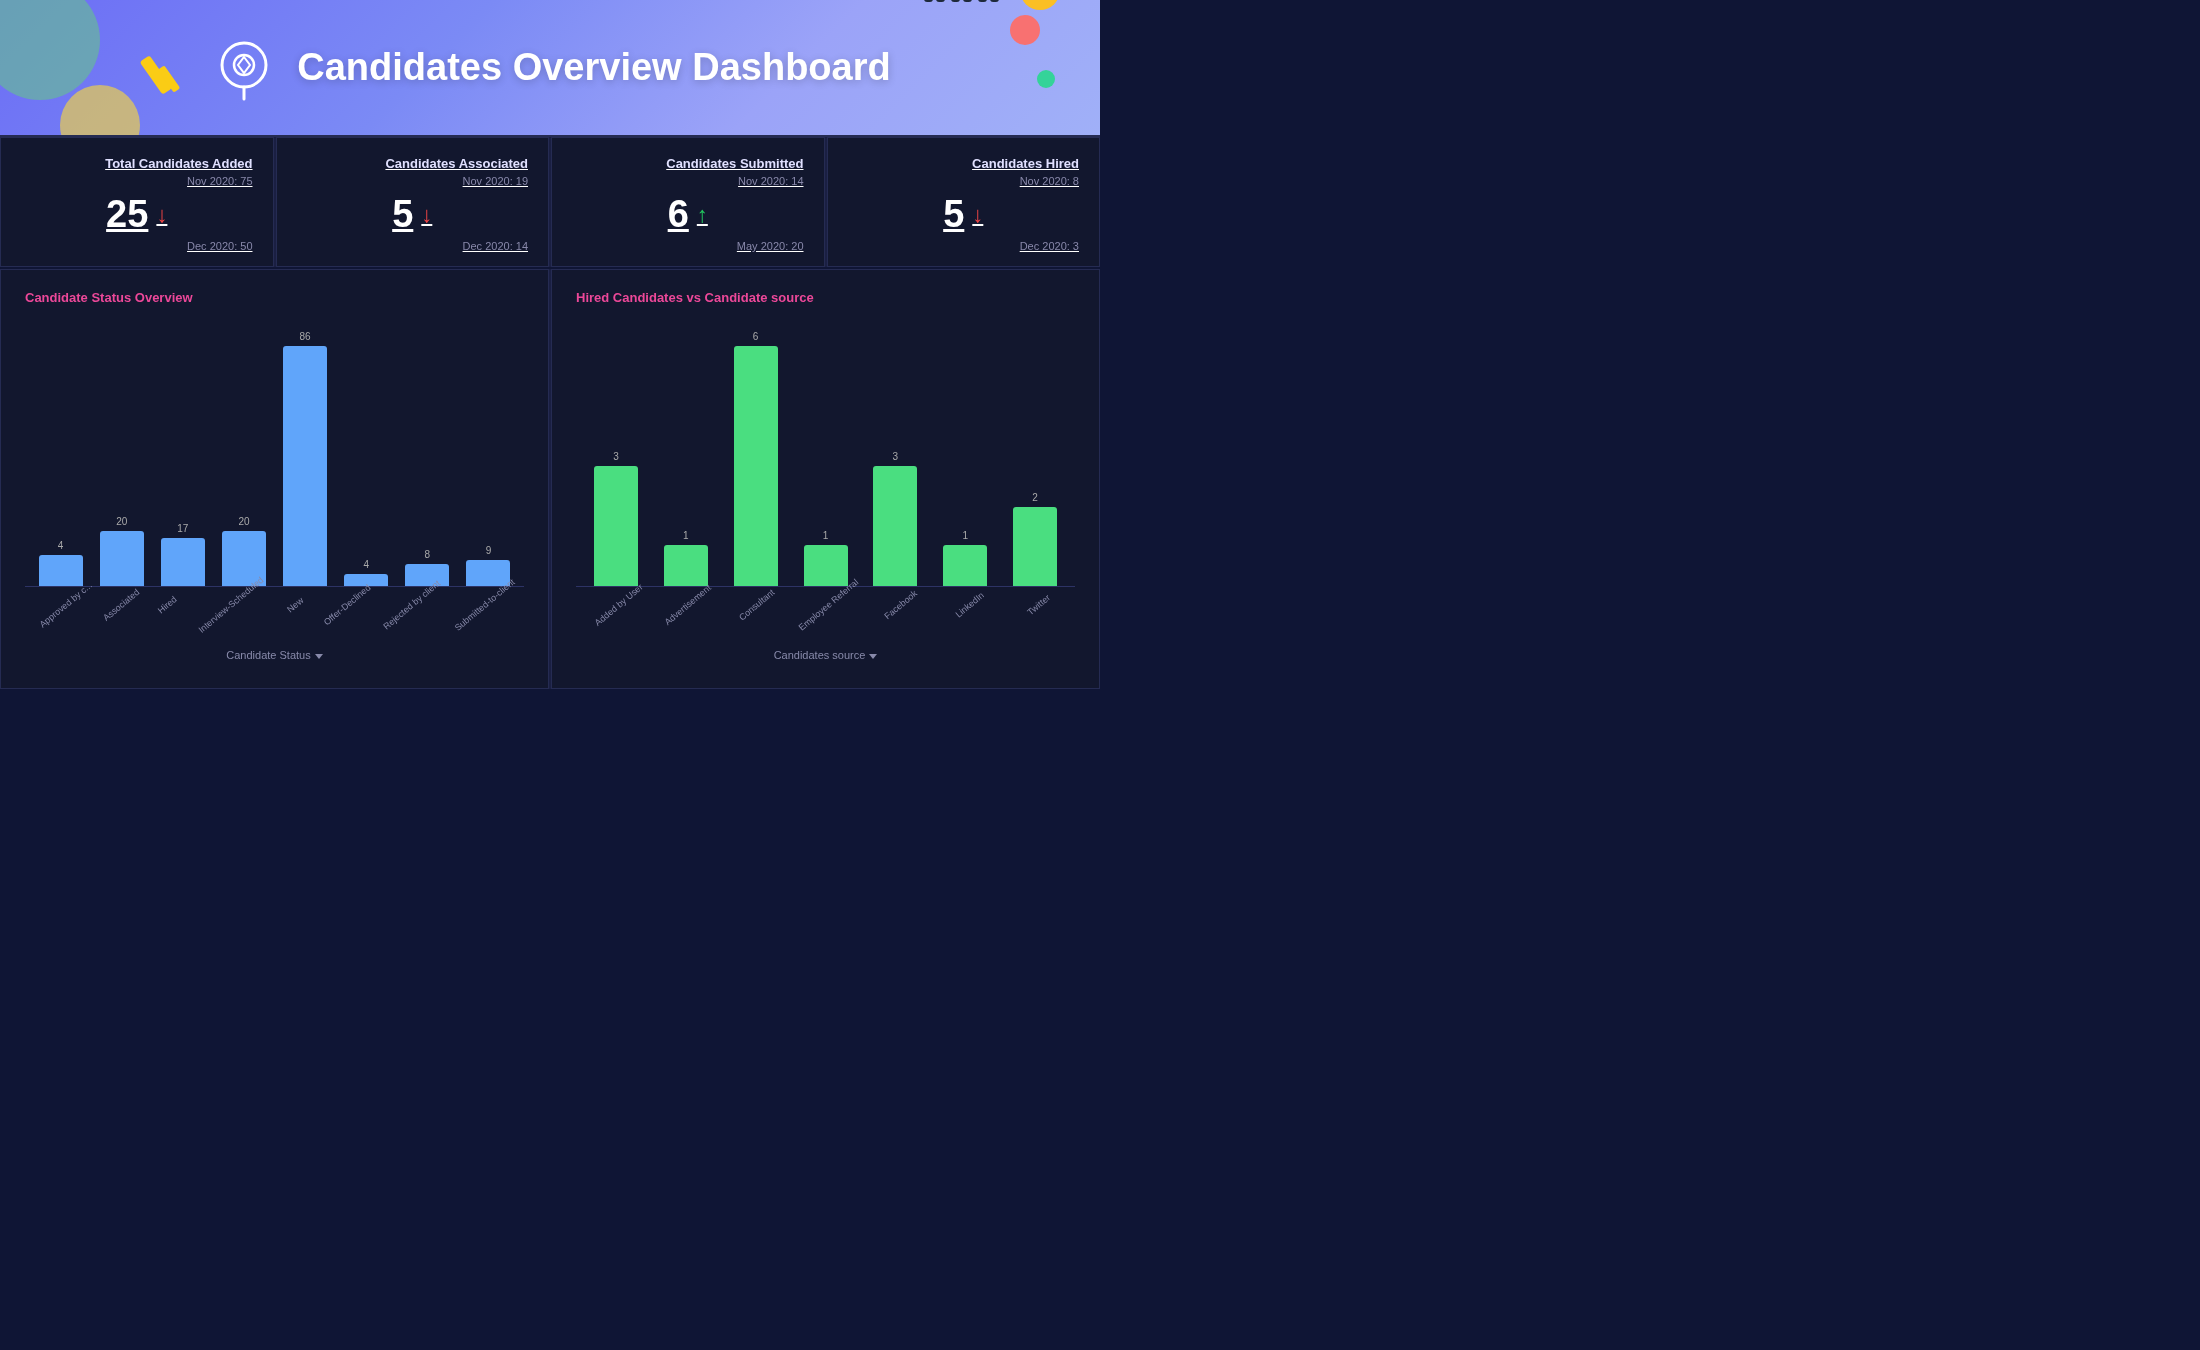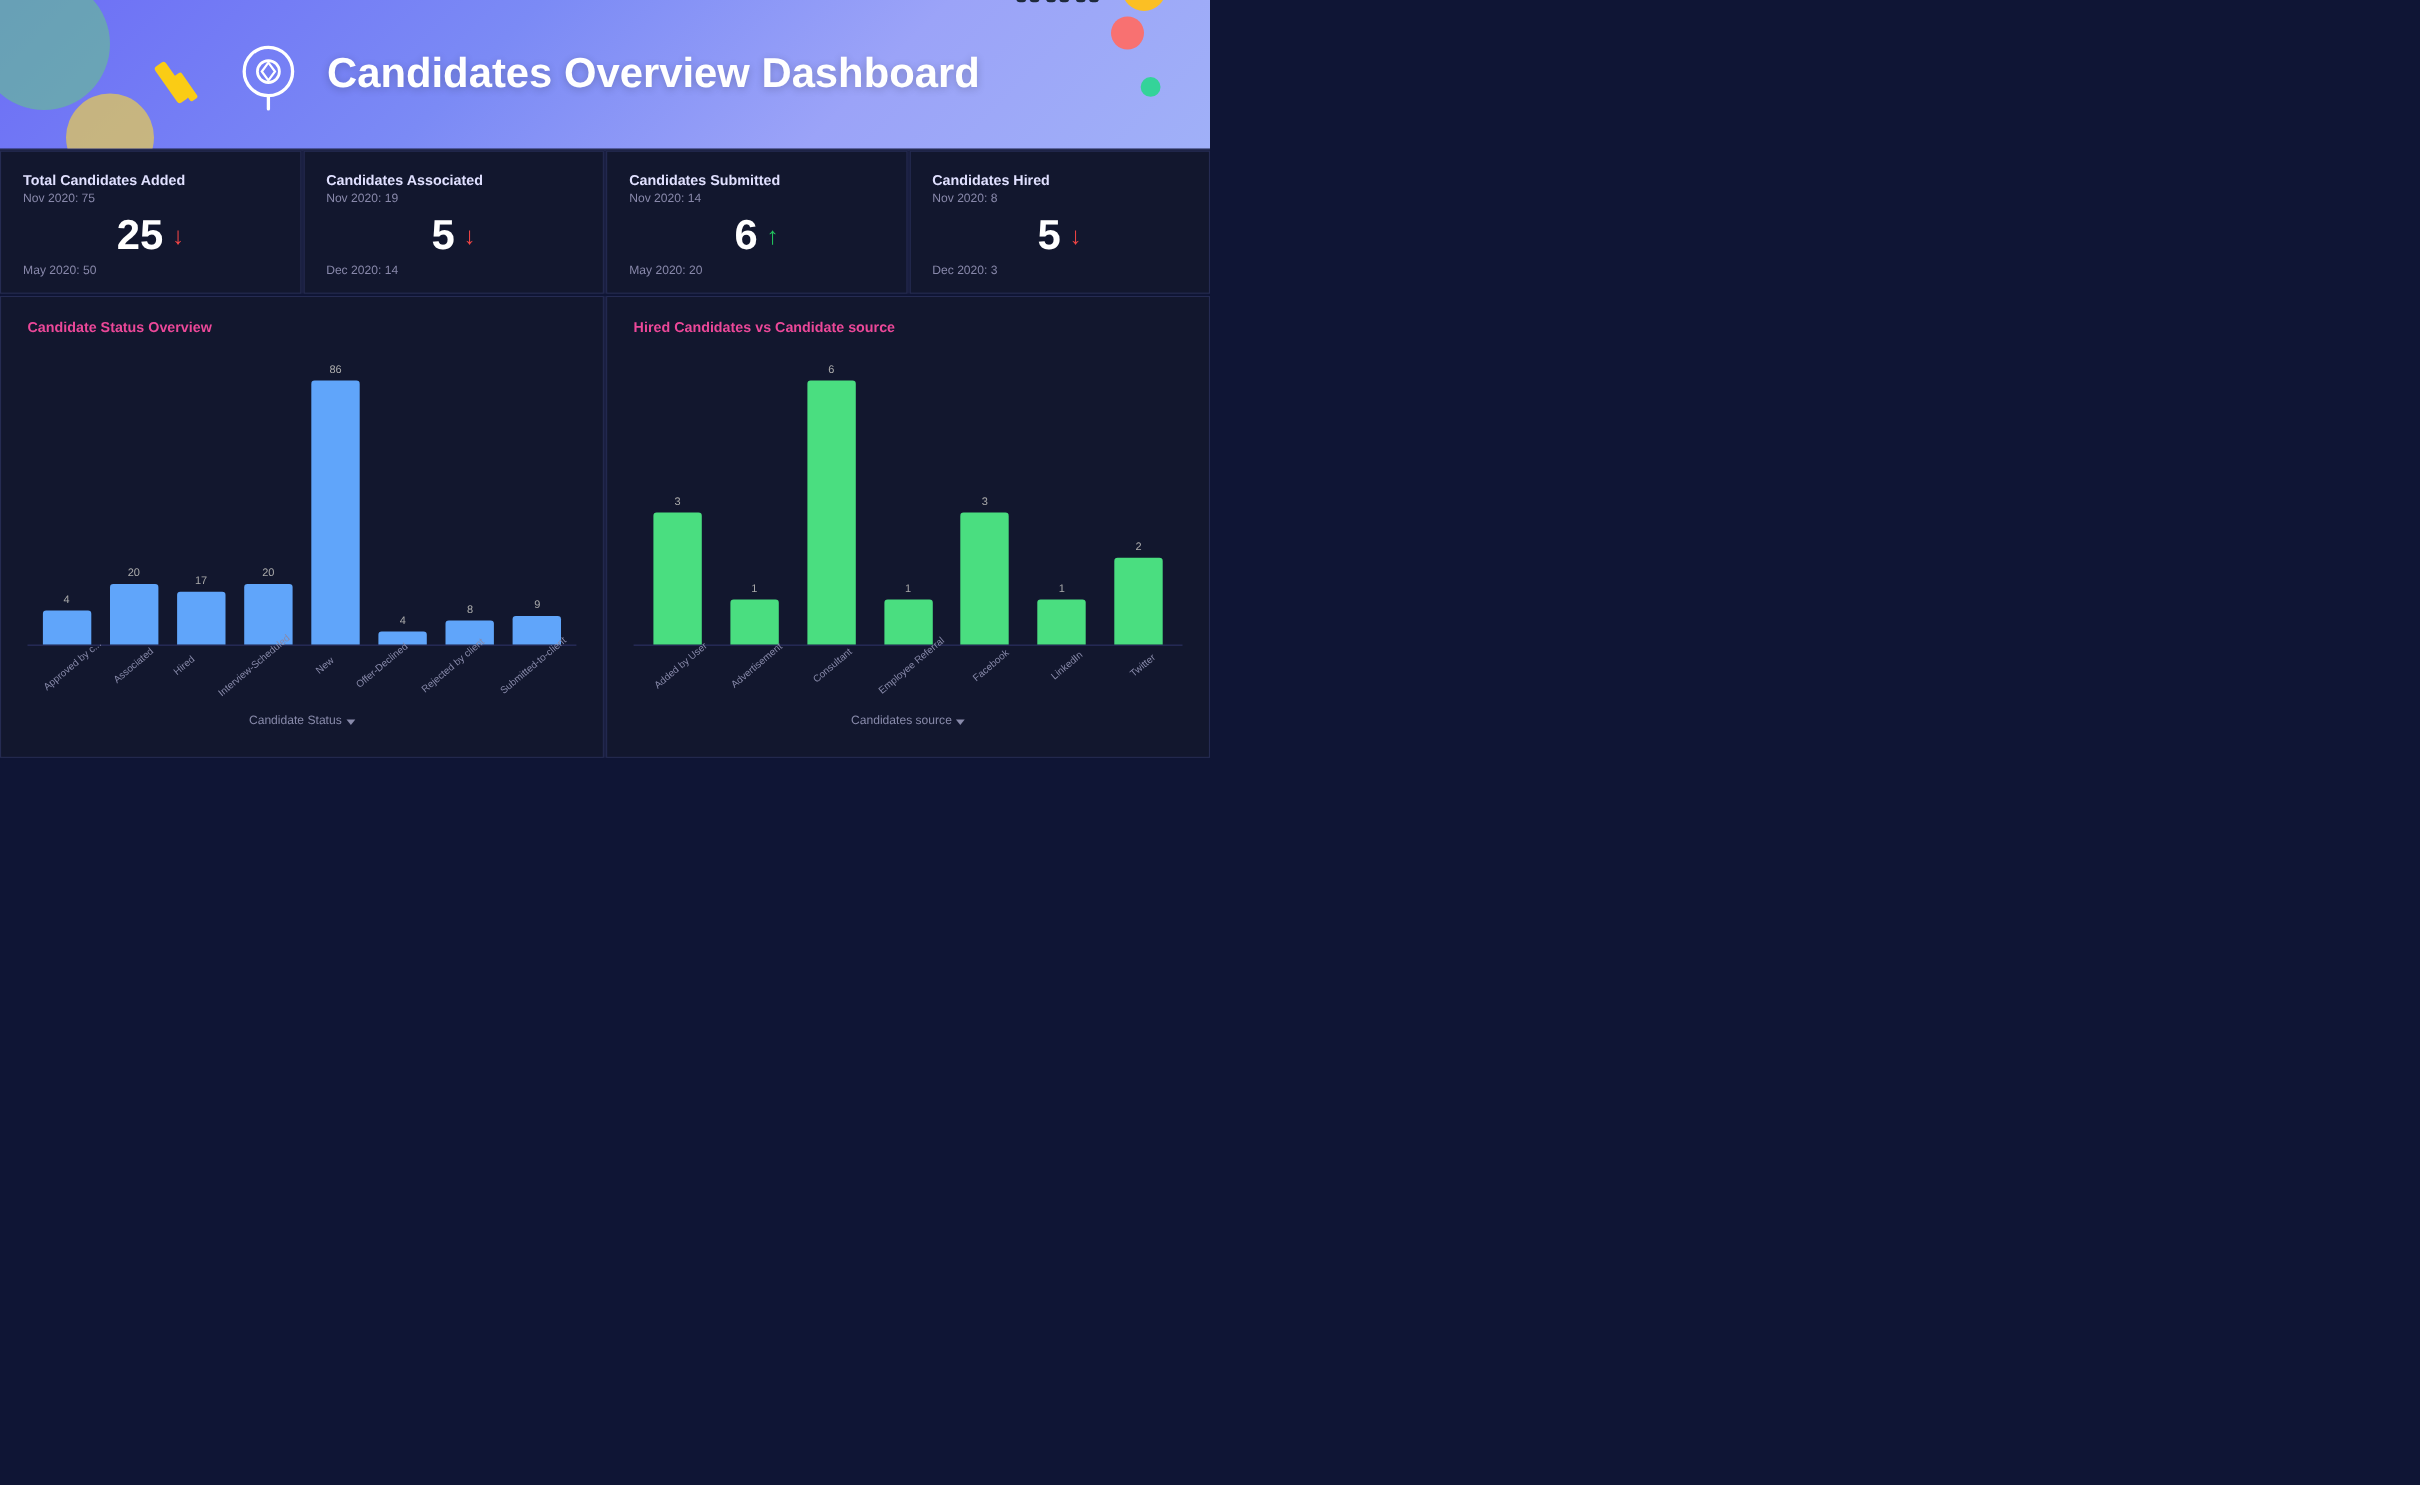--- a/index.html
+++ b/index.html
@@ -113,22 +113,23 @@
     .metrics-row {
       display: grid;
       grid-template-columns: repeat(4, 1fr);
       gap: 2px;
       background: #1a1f42;
       border-top: 2px solid #252b52;
     }
     .metric-card {
       background: #12172e;
       padding: 18px 20px 14px;
-      text-align: left;
+      text-align: right;
       border: 1px solid #252b52;
+      text-decoration: underline;
     }
     .metric-title {
       font-size: 13px;
       font-weight: 600;
       color: #e0e0ff;
       margin-bottom: 4px;
     }
     .metric-prev {
       font-size: 11px;
       color: #8888aa;
@@ -297,21 +298,21 @@
 </div>
 
 <div class="metrics-row" id="metrics-row">
     <div class="metric-card">
     <div class="metric-title">Total Candidates Added</div>
     <div class="metric-prev">Nov 2020: 75</div>
     <div class="metric-value-row">
       <span class="metric-value">25</span>
       <span class="metric-arrow-down">↓</span>
     </div>
-    <div class="metric-curr">May 2020: 50</div>
+    <div class="metric-curr">Dec 2020: 50</div>
   </div>
     <div class="metric-card">
     <div class="metric-title">Candidates Associated</div>
     <div class="metric-prev">Nov 2020: 19</div>
     <div class="metric-value-row">
       <span class="metric-value">5</span>
       <span class="metric-arrow-down">↓</span>
     </div>
     <div class="metric-curr">Dec 2020: 14</div>
   </div>

